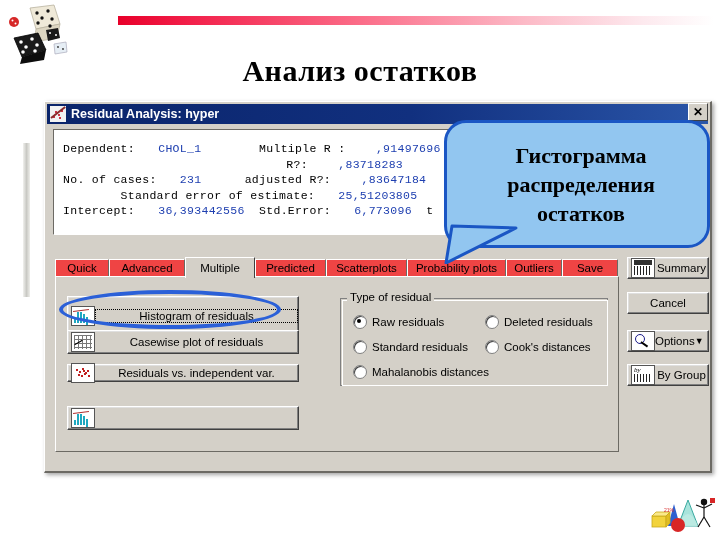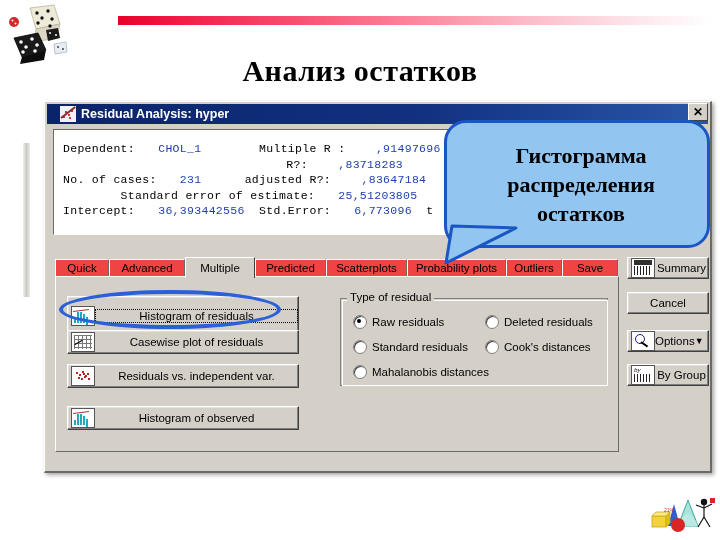--- a/index.html
+++ b/index.html
@@ -81,21 +81,21 @@
 
   #titlebar {
     position: absolute;
     left: 2px;
     top: 2px;
     right: 2px;
     height: 20px;
     background: linear-gradient(to right, #0a246a 0%, #11307f 55%, #2a55a8 100%);
     display: flex;
     align-items: center;
-    padding: 0 10px;
+    padding: 0 0;
     box-sizing: border-box;
   }
   #titlebar .tb-icon {
     width: 16px; height: 16px;
     margin: 0 4px 0 2px;
     background: #f2f2f2;
     border: 1px solid #0a246a;
     position: relative;
     overflow: hidden;
     flex: 0 0 auto;
@@ -537,28 +537,27 @@
     <div class="btn focus-dotted" style="left:22px; top:194px; width:232px; height:40px;">
       <span class="ico ico-hist"></span>
       <span class="lbl">Histogram of residuals</span>
     </div>
 
     <div class="btn" style="left:22px; top:228px; width:232px; height:24px;">
       <span class="ico ico-grid"></span>
       <span class="lbl">Casewise plot of residuals</span>
     </div>
 
-    <div class="btn" style="left:22px; top:262px; width:232px; height:24px;">
+    <div class="btn" style="left:22px; top:262px; width:232px; height:18px;">
       <span class="ico ico-scatter"></span>
       <span class="lbl">Residuals vs. independent var.</span>
     </div>
 
     <div class="btn" style="left:22px; top:304px; width:232px; height:24px;">
       <span class="ico ico-hist"></span>
-      <span class="lbl">Histogram of observed</span>
     </div>
 
     <div id="group-type"></div>
     <div id="group-legend">Type of residual</div>
 
     <div class="radio checked" style="left:308px; top:213px;">
       <span class="dot"></span>
       <span>Raw residuals</span>
     </div>
     <div class="radio" style="left:440px; top:213px;">

